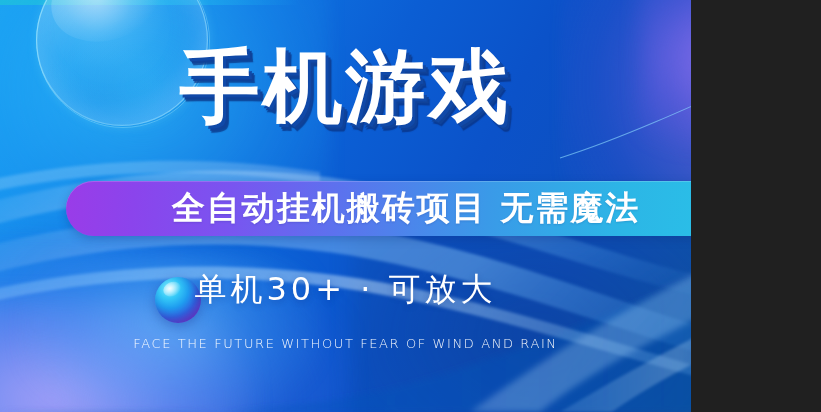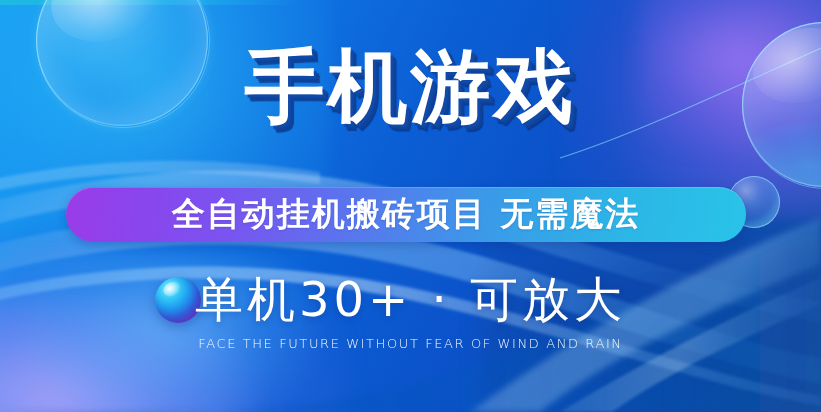--- a/index.html
+++ b/index.html
@@ -3,21 +3,21 @@
 <meta charset="utf-8">
 <title>Banner</title>
 <style>
   html, body {
     margin: 0;
     padding: 0;
     background: #202020;
   }
   #banner {
     position: relative;
-    width: 821px;
+    width: 691px;
     height: 412px;
     overflow: hidden;
     font-family: "Liberation Sans", "DejaVu Sans", sans-serif;
     background: #0d5ed0;
   }
 
   
   .bg-base {
     position: absolute;
     inset: 0;
@@ -271,21 +271,21 @@
     text-shadow:
       3px 3px 0 #1049a8,
       5px 5px 0 #0f4299,
       6px 7px 1px rgba(10,50,130,.75);
     white-space: nowrap;
     font-family: "DejaVu Sans", "Liberation Sans", sans-serif;
   }
 
   .pill {
     position: absolute;
-    left: 66px; top: 187px;
+    left: 66px; top: 181px;
     width: 680px; height: 55px;
     border-radius: 30px;
     background: linear-gradient(95deg,
       #9a3ce8 0%,
       #8b44ec 10%,
       #7a54f0 24%,
       #5c72ee 40%,
       #3a9ae8 62%,
       #2cb6e6 82%,
       #29c3e8 100%);
@@ -304,21 +304,21 @@
     white-space: nowrap;
     font-family: "DejaVu Sans", "Liberation Sans", sans-serif;
     text-shadow: 0 1px 2px rgba(20,40,120,.18);
   }
 
   .line3 {
     position: absolute;
     left: 0; right: 0; top: 268px;
     text-align: center;
     color: #ffffff;
-    font-size: 48px;
+    font-size: 32px;
     font-weight: 400;
     letter-spacing: 4px;
     white-space: nowrap;
     font-family: "DejaVu Sans", "Liberation Sans", sans-serif;
     text-shadow: 0 2px 6px rgba(12,40,120,.30);
   }
 
   .tagline {
     position: absolute;
     left: 0; right: 0; top: 336px;

